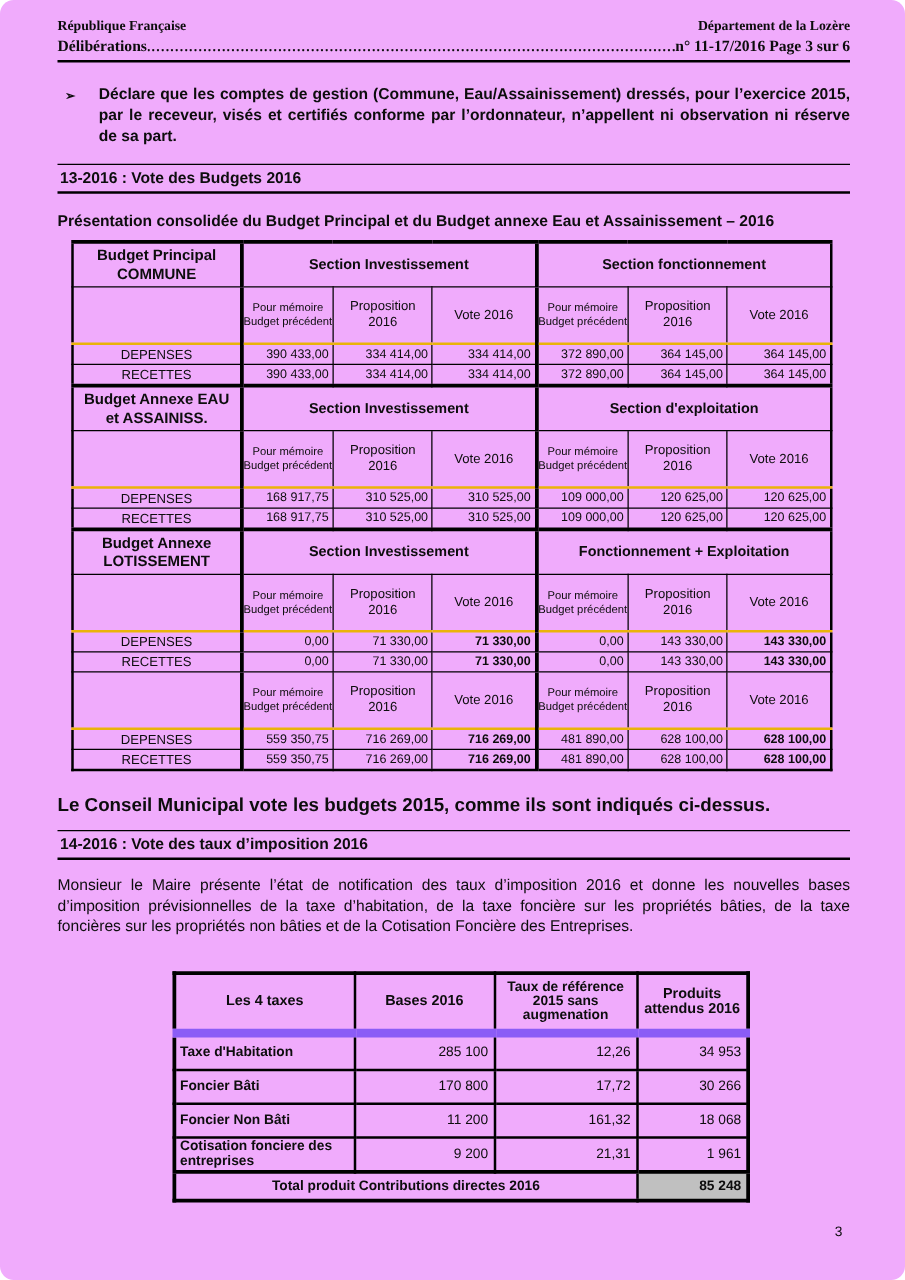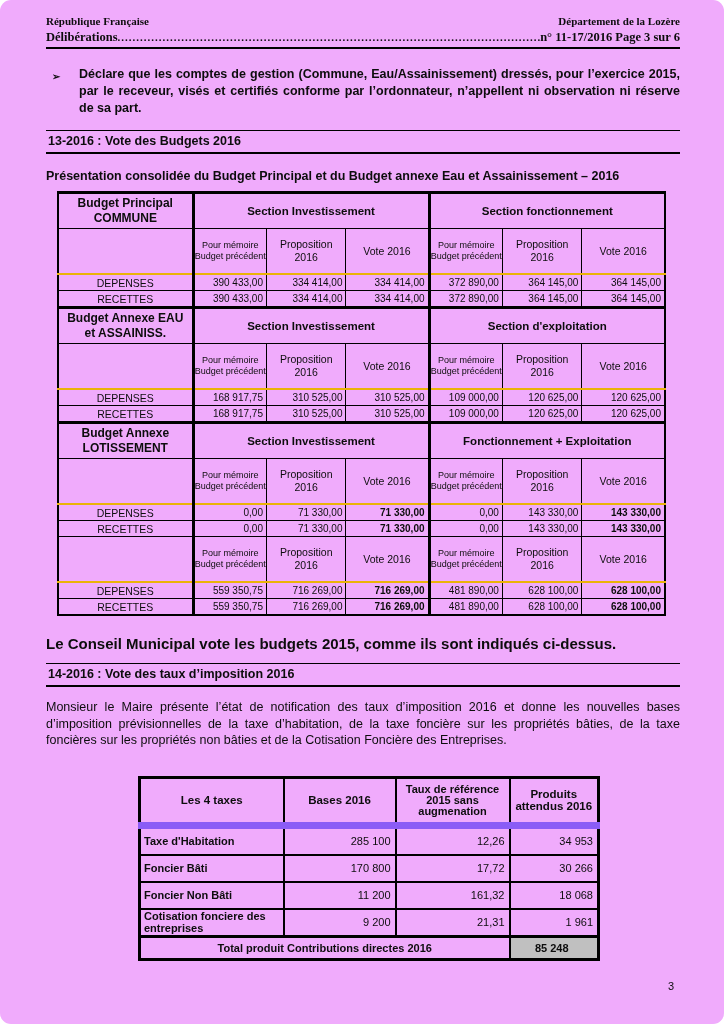--- a/index.html
+++ b/index.html
@@ -47,21 +47,21 @@
   .ttable { border-collapse:collapse; table-layout:fixed; margin:27px 0 0 92px; border:3px solid #000; }
   .ttable td { border:2px solid #000; vertical-align:middle; padding:0; }
   .t0 { width:144px; } .t1 { width:112px; } .t2 { width:114px; } .t3 { width:89px; }
   tr.th td { height:43px; font-weight:bold; font-size:11.5px; text-align:center; border-bottom:7px solid #8b5cf6; }
   tr.th td.small { font-size:11px; line-height:11px; }
   tr.tr td { height:25px; font-size:11px; }
   td.tlabel { font-weight:bold; text-align:left; padding-left:3px; line-height:12px; }
   td.tnum { text-align:right; padding-right:4px; }
   tr.total td { height:20px; border-top:3px solid #000; font-weight:bold; font-size:11px; }
   td.total-label { text-align:center; }
-  td.total-value { text-align:center; padding-right:4px; }
+  td.total-value { text-align:right; padding-right:4px; }
   
   .pageno { position:absolute; right:50px; top:980px; font-size:11px; }
 </style>
 </head>
 <body>
 
 <div class="page">
 
   <div class="doc-header">
     <div class="h-row1">

